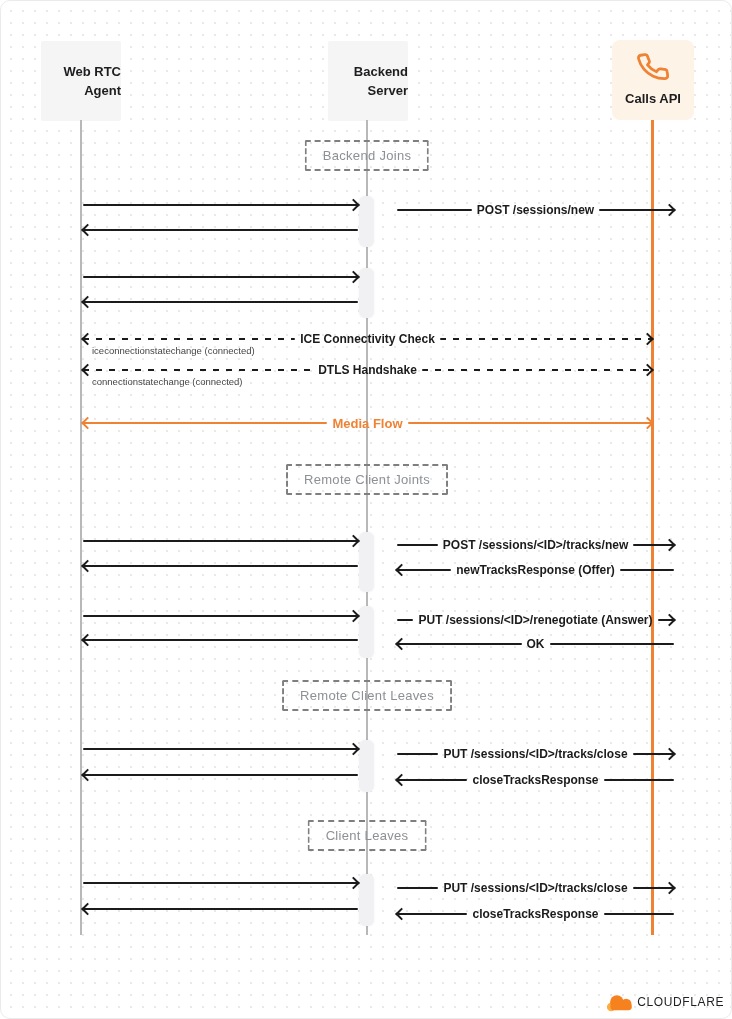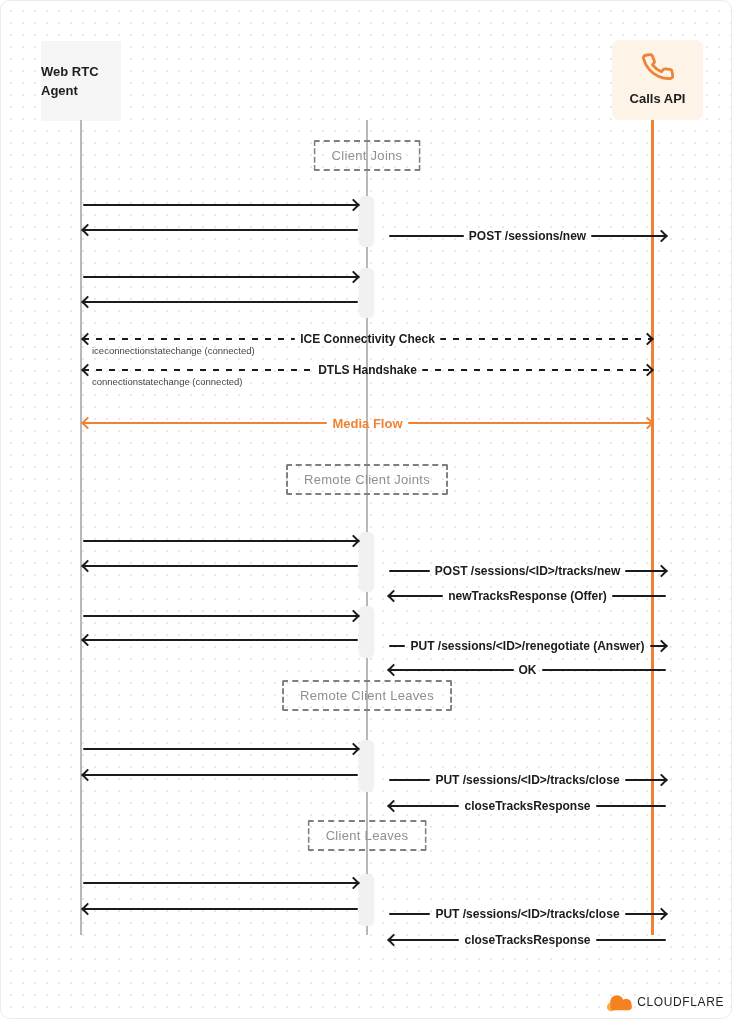--- a/index.html
+++ b/index.html
@@ -9,25 +9,25 @@
     font-family:"Liberation Sans", sans-serif; color:#1b1b1b;
     background-color:#ffffff;
     background-image: radial-gradient(circle, #e9e9e9 1px, transparent 1.3px);
     background-size:12px 12px; background-position:4px 4px;
     border:1px solid #ebebeb; border-radius:10px;
   }
   
   .actor {
     position:absolute; top:40px; width:80px; height:80px;
     background:#f5f5f6; border-radius:2px;
-    display:flex; align-items:center; justify-content:center; text-align:left;
+    display:flex; align-items:center; justify-content:center; text-align:right;
     font-size:13px; font-weight:700; line-height:1.5; color:#1d1d1f;
   }
   .actor.calls {
-    left:611px; top:39px; width:91px; height:80px;
+    left:611px; top:39px; width:82px; height:80px;
     background:#fdf3e7; border-radius:8px;
     flex-direction:column; justify-content:center; gap:6px;
   }
   
   .life { position:absolute; top:119px; height:815px; width:2px; background:#b8b8b8; z-index:1; }
   .life.orange { background:#ef8233; width:2.5px; }
   
   .bar {
     position:absolute; left:358px; width:15px; background:#f1f1f4;
     border-radius:6px; z-index:2; box-shadow:0 0 3px rgba(0,0,0,0.05);
@@ -52,21 +52,21 @@
   }
   .msg .chev.r { right:0; transform:translateY(-50%) rotate(45deg); }
   .msg .chev.l { left:0; transform:translateY(-50%) rotate(-135deg); }
   .msg.dashed .ln {
     background:repeating-linear-gradient(90deg, #1b1b1b 0 6px, transparent 6px 13px);
   }
   .msg.orange .ln { background:#ef8233; }
   .msg.orange .lbl { color:#ef8233; font-size:13px; }
   .msg.orange .chev { border-color:#ef8233; }
   .seg-left  { left:82px;  width:275px; }
-  .seg-right { left:388px; width:277px;margin-top:26px; }
+  .seg-right { left:396px; width:277px; }
   .seg-full  { left:82px;  width:569px; }
   
   .evt { position:absolute; left:91px; font-size:9.5px; color:#454545; z-index:4; white-space:nowrap; }
   
   .title {
     position:absolute; left:12px; top:986px;
     font-size:17.5px; font-weight:700; letter-spacing:0.3px; color:#1f2023;
   }
   .brand { position:absolute; right:7px; top:991px; display:flex; align-items:center; gap:3px; }
   .brand-text { font-size:12px; font-weight:400; letter-spacing:0.6px; color:#1f2023; }
@@ -82,32 +82,35 @@
 
   <div class="bar" style="top:195px;height:51px"></div>
   <div class="bar" style="top:267px;height:50px"></div>
   <div class="bar" style="top:531px;height:60px"></div>
   <div class="bar" style="top:605px;height:52px"></div>
   <div class="bar" style="top:739px;height:52px"></div>
   <div class="bar" style="top:873px;height:52px"></div>
 
   <div class="actor" style="left:40px">
     <span>Web RTC Agent</span>
+  </div>
+  <div class="actor" style="left:327px">
+    <span>Backend Server</span>
   </div>
   <div class="actor calls">
     <span style="display:block;height:32px">
       <svg viewBox="0 0 24 24" width="32" height="32" fill="none" stroke="#EF8233" stroke-width="2.1" stroke-linecap="round" stroke-linejoin="round" style="transform:rotate(-8deg)">
         <path d="M22 16.92v3a2 2 0 0 1-2.18 2 19.79 19.79 0 0 1-8.63-3.07 19.5 19.5 0 0 1-6-6 19.79 19.79 0 0 1-3.07-8.67A2 2 0 0 1 4.11 2h3a2 2 0 0 1 2 1.72 12.84 12.84 0 0 0 .7 2.81 2 2 0 0 1-.45 2.11L8.09 9.91a16 16 0 0 0 6 6l1.27-1.27a2 2 0 0 1 2.11-.45 12.84 12.84 0 0 0 2.81.7A2 2 0 0 1 22 16.92z"></path>
       </svg>
     </span>
     <span>Calls API</span>
   </div>
 
   <div class="phase" style="top:139px">
-    <span>Client Joins</span>
+    <span>Backend Joins</span>
   </div>
   <div class="phase" style="top:463px">
     <span>Remote Client Joints</span>
   </div>
   <div class="phase" style="top:819px">
     <span>Client Leaves</span>
   </div>
   <div class="phase" style="top:679px">
     <span>Remote Client Leaves</span>
   </div>

